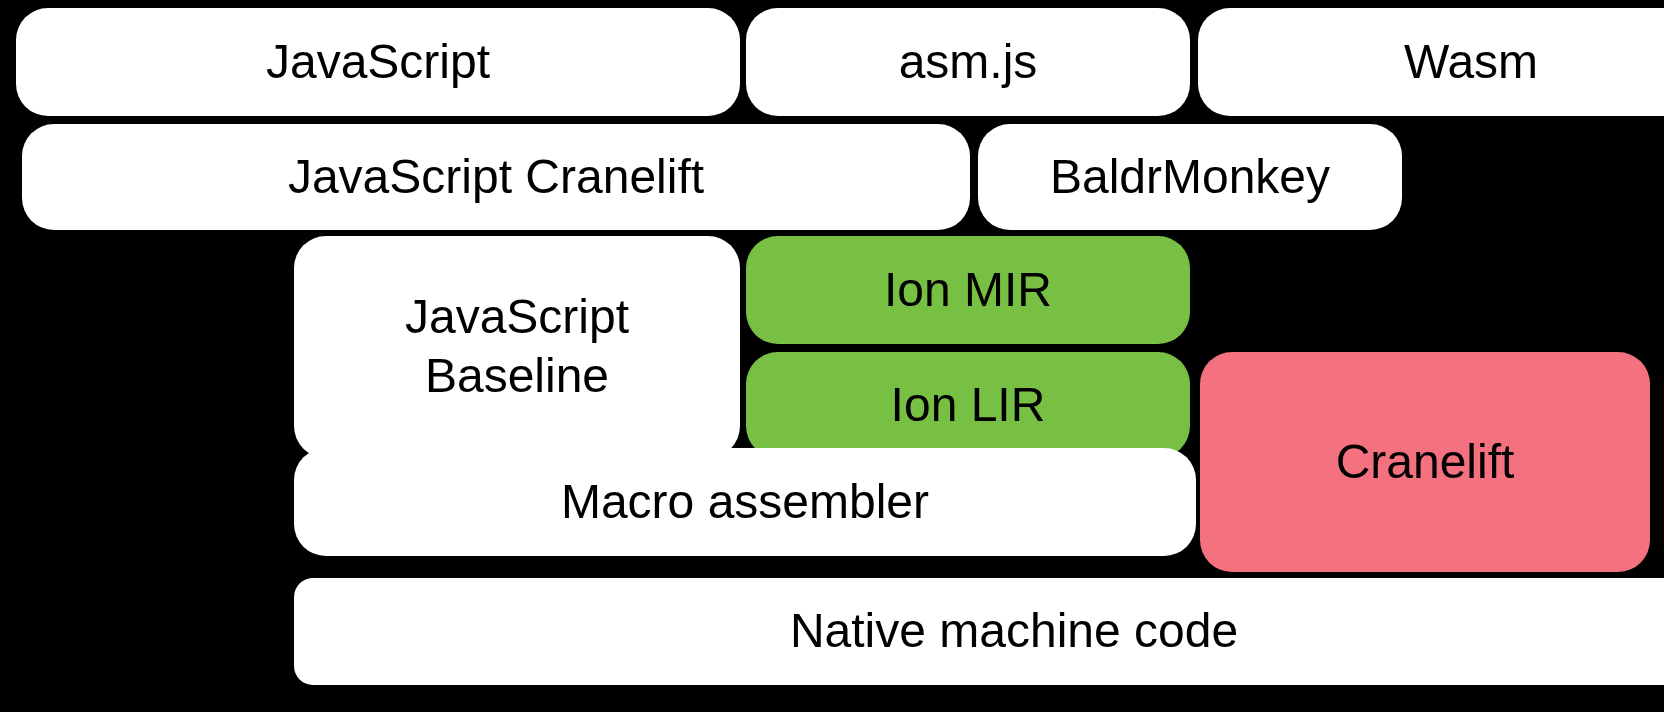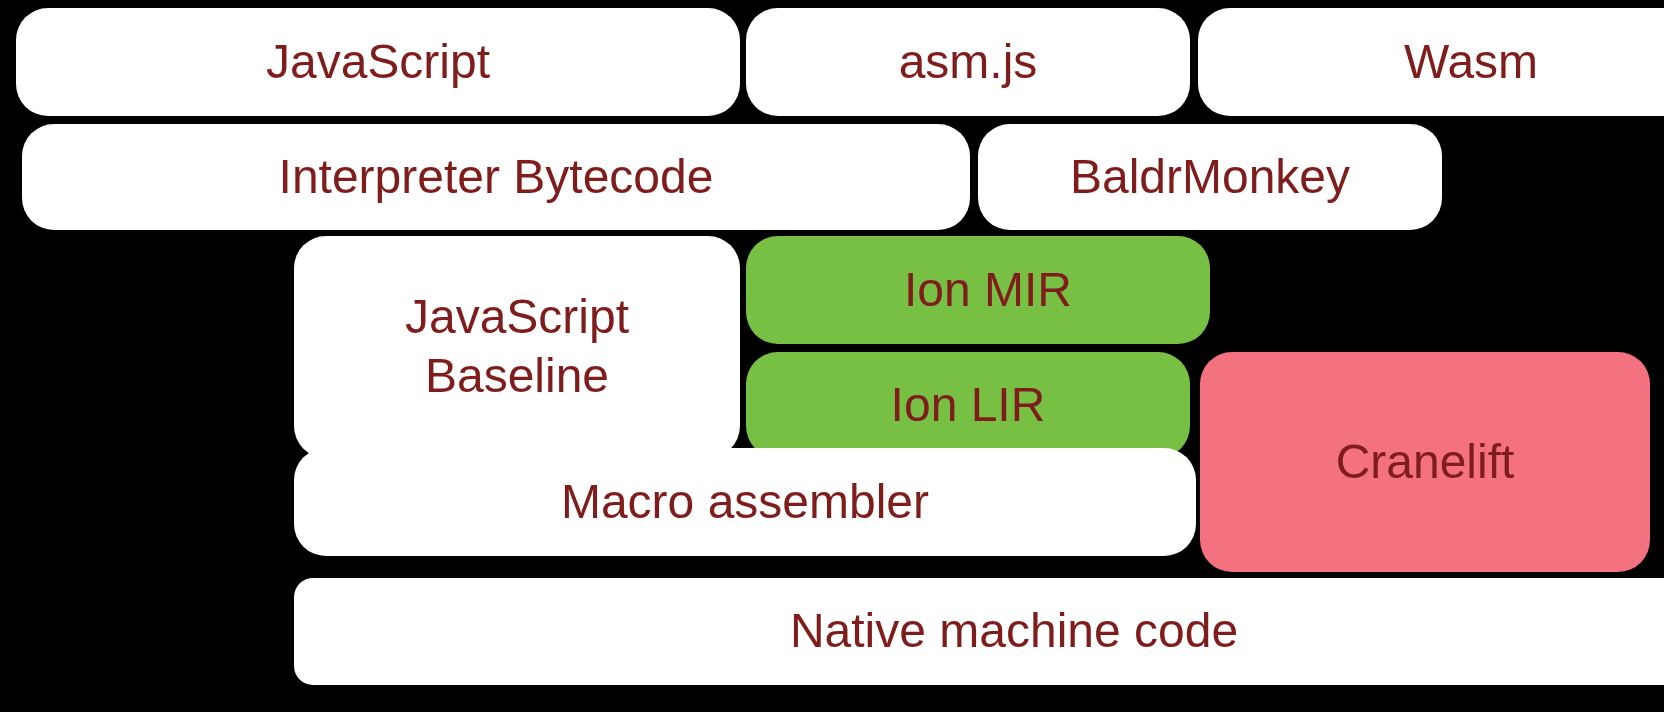--- a/index.html
+++ b/index.html
@@ -16,35 +16,35 @@
     overflow: hidden;
   }
   .node {
     position: absolute;
     display: flex;
     align-items: center;
     justify-content: center;
     border-radius: 32px;
     font-size: 48px;
     line-height: 1.22;
-    color: #7f1d1d;
+    color: #000000;
     text-align: center;
     white-space: pre-line;
   }
   
   #n-javascript   { left: 16px;   top: 8px;   width: 724px;  height: 108px; }
   #n-asmjs        { left: 746px;  top: 8px;   width: 444px;  height: 108px; }
   #n-wasm         { left: 1198px; top: 8px;   width: 450px;  height: 108px; }
   
   #n-bytecode     { left: 22px;   top: 124px; width: 948px;  height: 106px; }
-  #n-baldrmonkey  { left: 978px;  top: 124px; width: 464px;  height: 106px; }
+  #n-baldrmonkey  { left: 978px;  top: 124px; width: 424px;  height: 106px; }
   
   #n-interpreter  { left: 20px;   top: 236px; width: 266px;  height: 336px; }
   #n-baseline     { left: 294px;  top: 236px; width: 446px;  height: 222px; }
-  #n-ionmir       { left: 746px;  top: 236px; width: 444px;  height: 108px; padding-left: 20px; }
+  #n-ionmir       { left: 746px;  top: 236px; width: 444px;  height: 108px; }
   #n-ionlir       { left: 746px;  top: 352px; width: 444px;  height: 106px; }
   #n-cranelift    { left: 1200px; top: 352px; width: 450px;  height: 220px; }
   #n-macro        { left: 294px;  top: 448px; width: 902px;  height: 108px; }
   
   #n-native       { left: 294px;  top: 578px; width: 1440px; height: 107px; border-radius: 19px; }
 </style>
 </head>
 <body>
 
 <div class="canvas" style="background: rgb(0, 0, 0);">
@@ -55,21 +55,21 @@
 
   <div class="node" id="n-asmjs" style="background: rgb(255, 255, 255);">
     <span>asm.js</span>
   </div>
 
   <div class="node" id="n-wasm" style="background: rgb(255, 255, 255); padding-left: 48px;">
     <span>Wasm</span>
   </div>
 
   <div class="node" id="n-bytecode" style="background: rgb(255, 255, 255);">
-    <span>Interpreter Bytecode</span>
+    <span>JavaScript Cranelift</span>
   </div>
 
   <div class="node" id="n-baldrmonkey" style="background: rgb(255, 255, 255);">
     <span>BaldrMonkey</span>
   </div>
 
 
   <div class="node" id="n-baseline" style="background: rgb(255, 255, 255);">
     <span>JavaScript
 Baseline</span>

